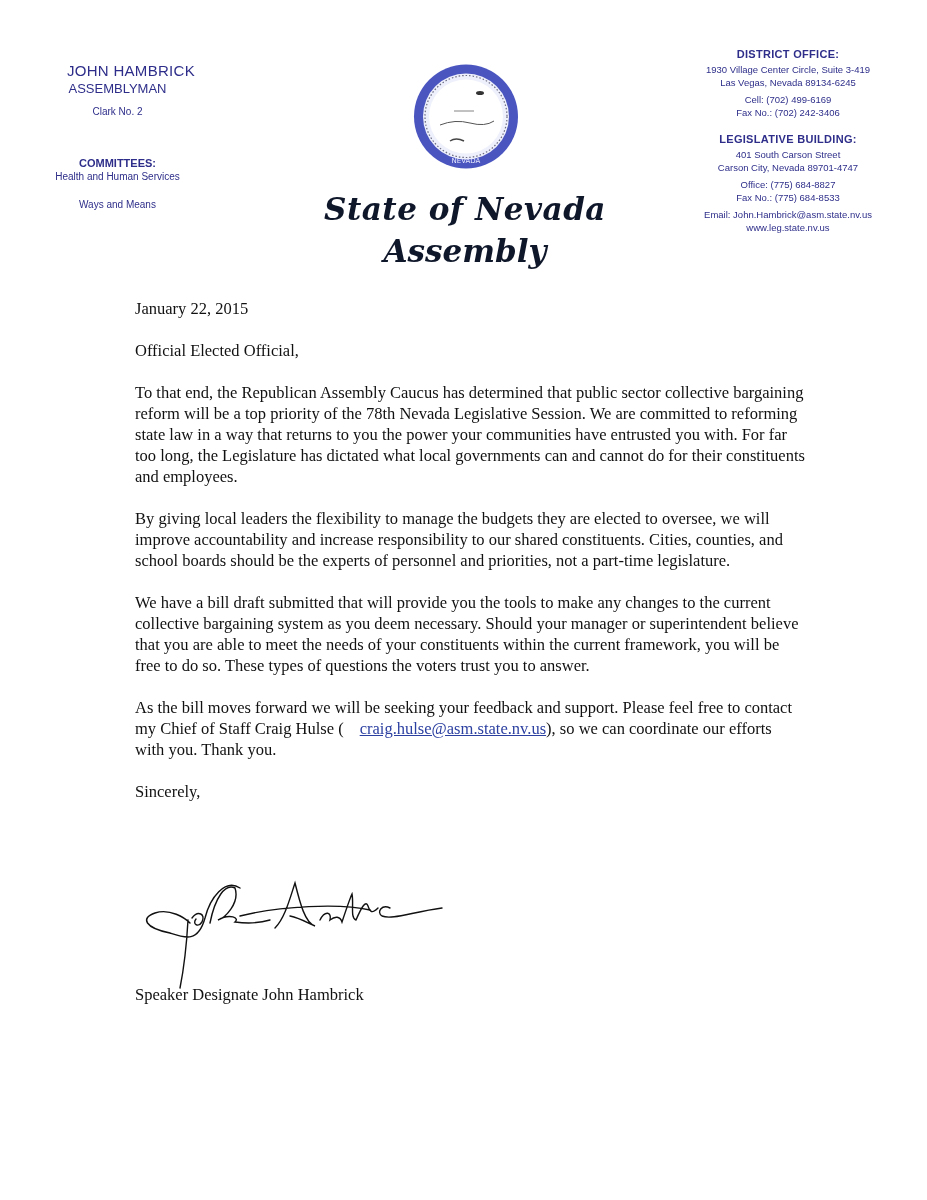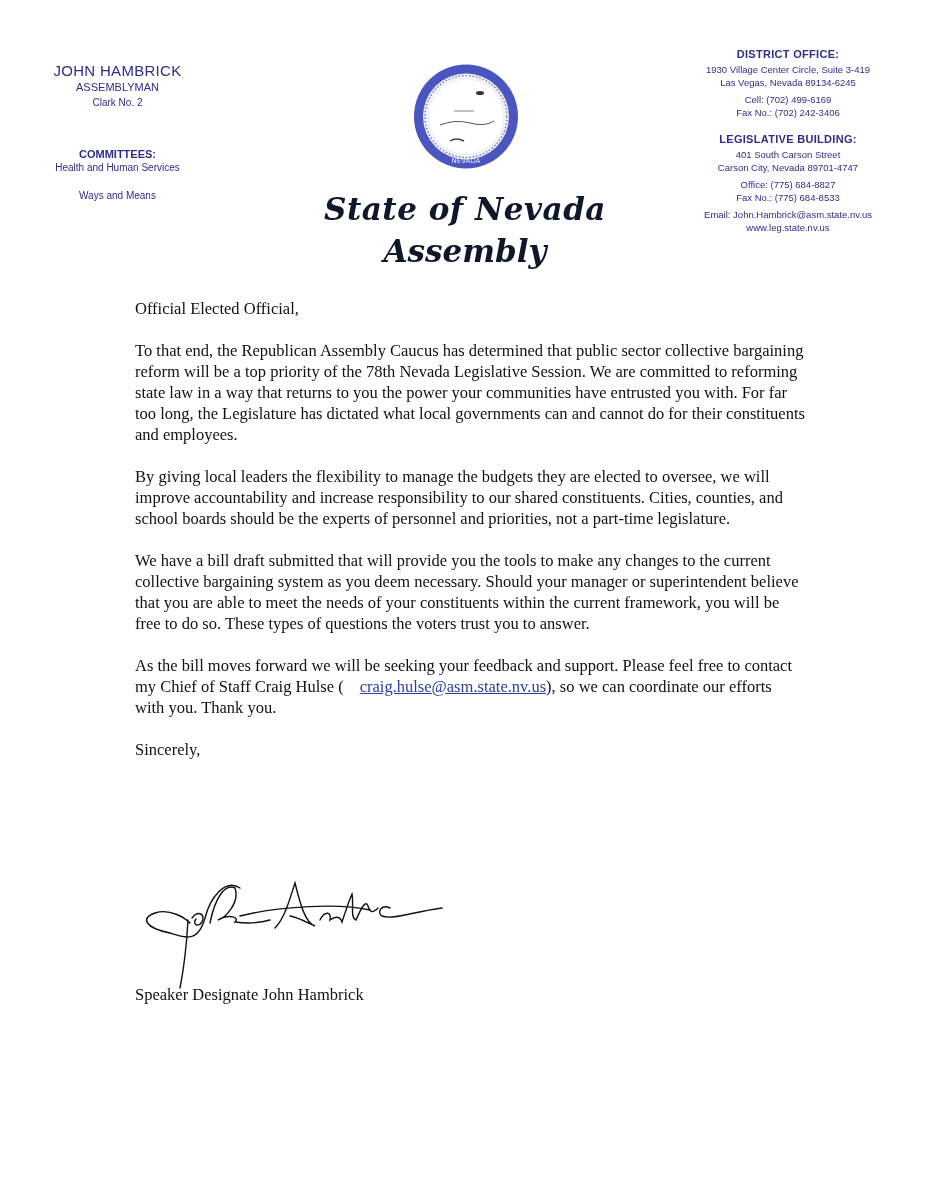--- a/index.html
+++ b/index.html
@@ -2,22 +2,22 @@
 <html><head>
 <meta charset="utf-8">
 <style>
   html, body { margin: 0; padding: 0; background: #ffffff; }
   body { width: 927px; height: 1200px; position: relative; overflow: hidden; }
   .blue { color: #2e2e8a; }
   .sans { font-family: "Liberation Sans", "DejaVu Sans", sans-serif; }
 
   
   .left-col { position: absolute; left: 40px; top: 62px; width: 155px; text-align: center; }
-  .left-col .name { font-size: 15px; letter-spacing: 0.3px; margin-bottom: 2px; }
-  .left-col .title { font-size: 11px; margin-bottom: 4px; }
+  .left-col .name { font-size: 15px; letter-spacing: 0.3px; margin-bottom: 2px; text-align: right; }
+  .left-col .title { font-size: 13px; margin-bottom: 10px; }
   .left-col .district { font-size: 10px; }
   .left-col .comm-head { font-size: 11px; font-weight: bold; margin-top: 40px; margin-bottom: 2px; }
   .left-col .comm-item { font-size: 10px; margin-bottom: 17px; }
 
   
   .seal { position: absolute; left: 410px; top: 63px; width: 112px; height: 107px; }
 
   
   .gothic { position: absolute; left: 320px; top: 192px; width: 290px; text-align: center;
     color: #0f172a; font-family: "DejaVu Serif", serif; font-weight: bold; }
@@ -83,20 +83,21 @@
   <div class="line">Carson City, Nevada   89701-4747</div>
   <div class="gap"></div>
   <div class="line">Office: (775) 684-8827</div>
   <div class="line">Fax No.: (775) 684-8533</div>
   <div class="gap"></div>
   <div class="line">Email: John.Hambrick@asm.state.nv.us</div>
   <div class="line">www.leg.state.nv.us</div>
 </div>
 
 <div class="letter">
+  <p>January 22, 2015</p>
   <p>Official Elected Official,</p>
   <p>To that end, the Republican Assembly Caucus has determined that public sector collective bargaining reform will be a top priority of the 78th Nevada Legislative Session. We are committed to reforming state law in a way that returns to you the power your communities have entrusted you with.  For far too long, the Legislature has dictated what local governments can and cannot do for their constituents and employees.</p>
   <p>By giving local leaders the flexibility to manage the budgets they are elected to oversee, we will improve accountability and increase responsibility to our shared constituents. Cities, counties, and school boards should be the experts of personnel and priorities, not a part-time legislature.</p>
   <p>We have a bill draft submitted that will provide you the tools to make any changes to the current collective bargaining system as you deem necessary. Should your manager or superintendent believe that you are able to meet the needs of your constituents within the current framework, you will be free to do so.  These types of questions the voters trust you to answer.</p>
   <p><span>As the bill moves forward we will be seeking your feedback and support. Please feel free to contact my Chief of Staff Craig Hulse (</span><a>craig.hulse@asm.state.nv.us</a><span>), so we can coordinate our efforts with you. Thank you.</span></p>
   <p class="closing">Sincerely,</p>
 </div>
 
 <svg class="signature" viewBox="0 0 330 115">
   <g fill="none" stroke="#111" stroke-width="1.4" stroke-linecap="round">

